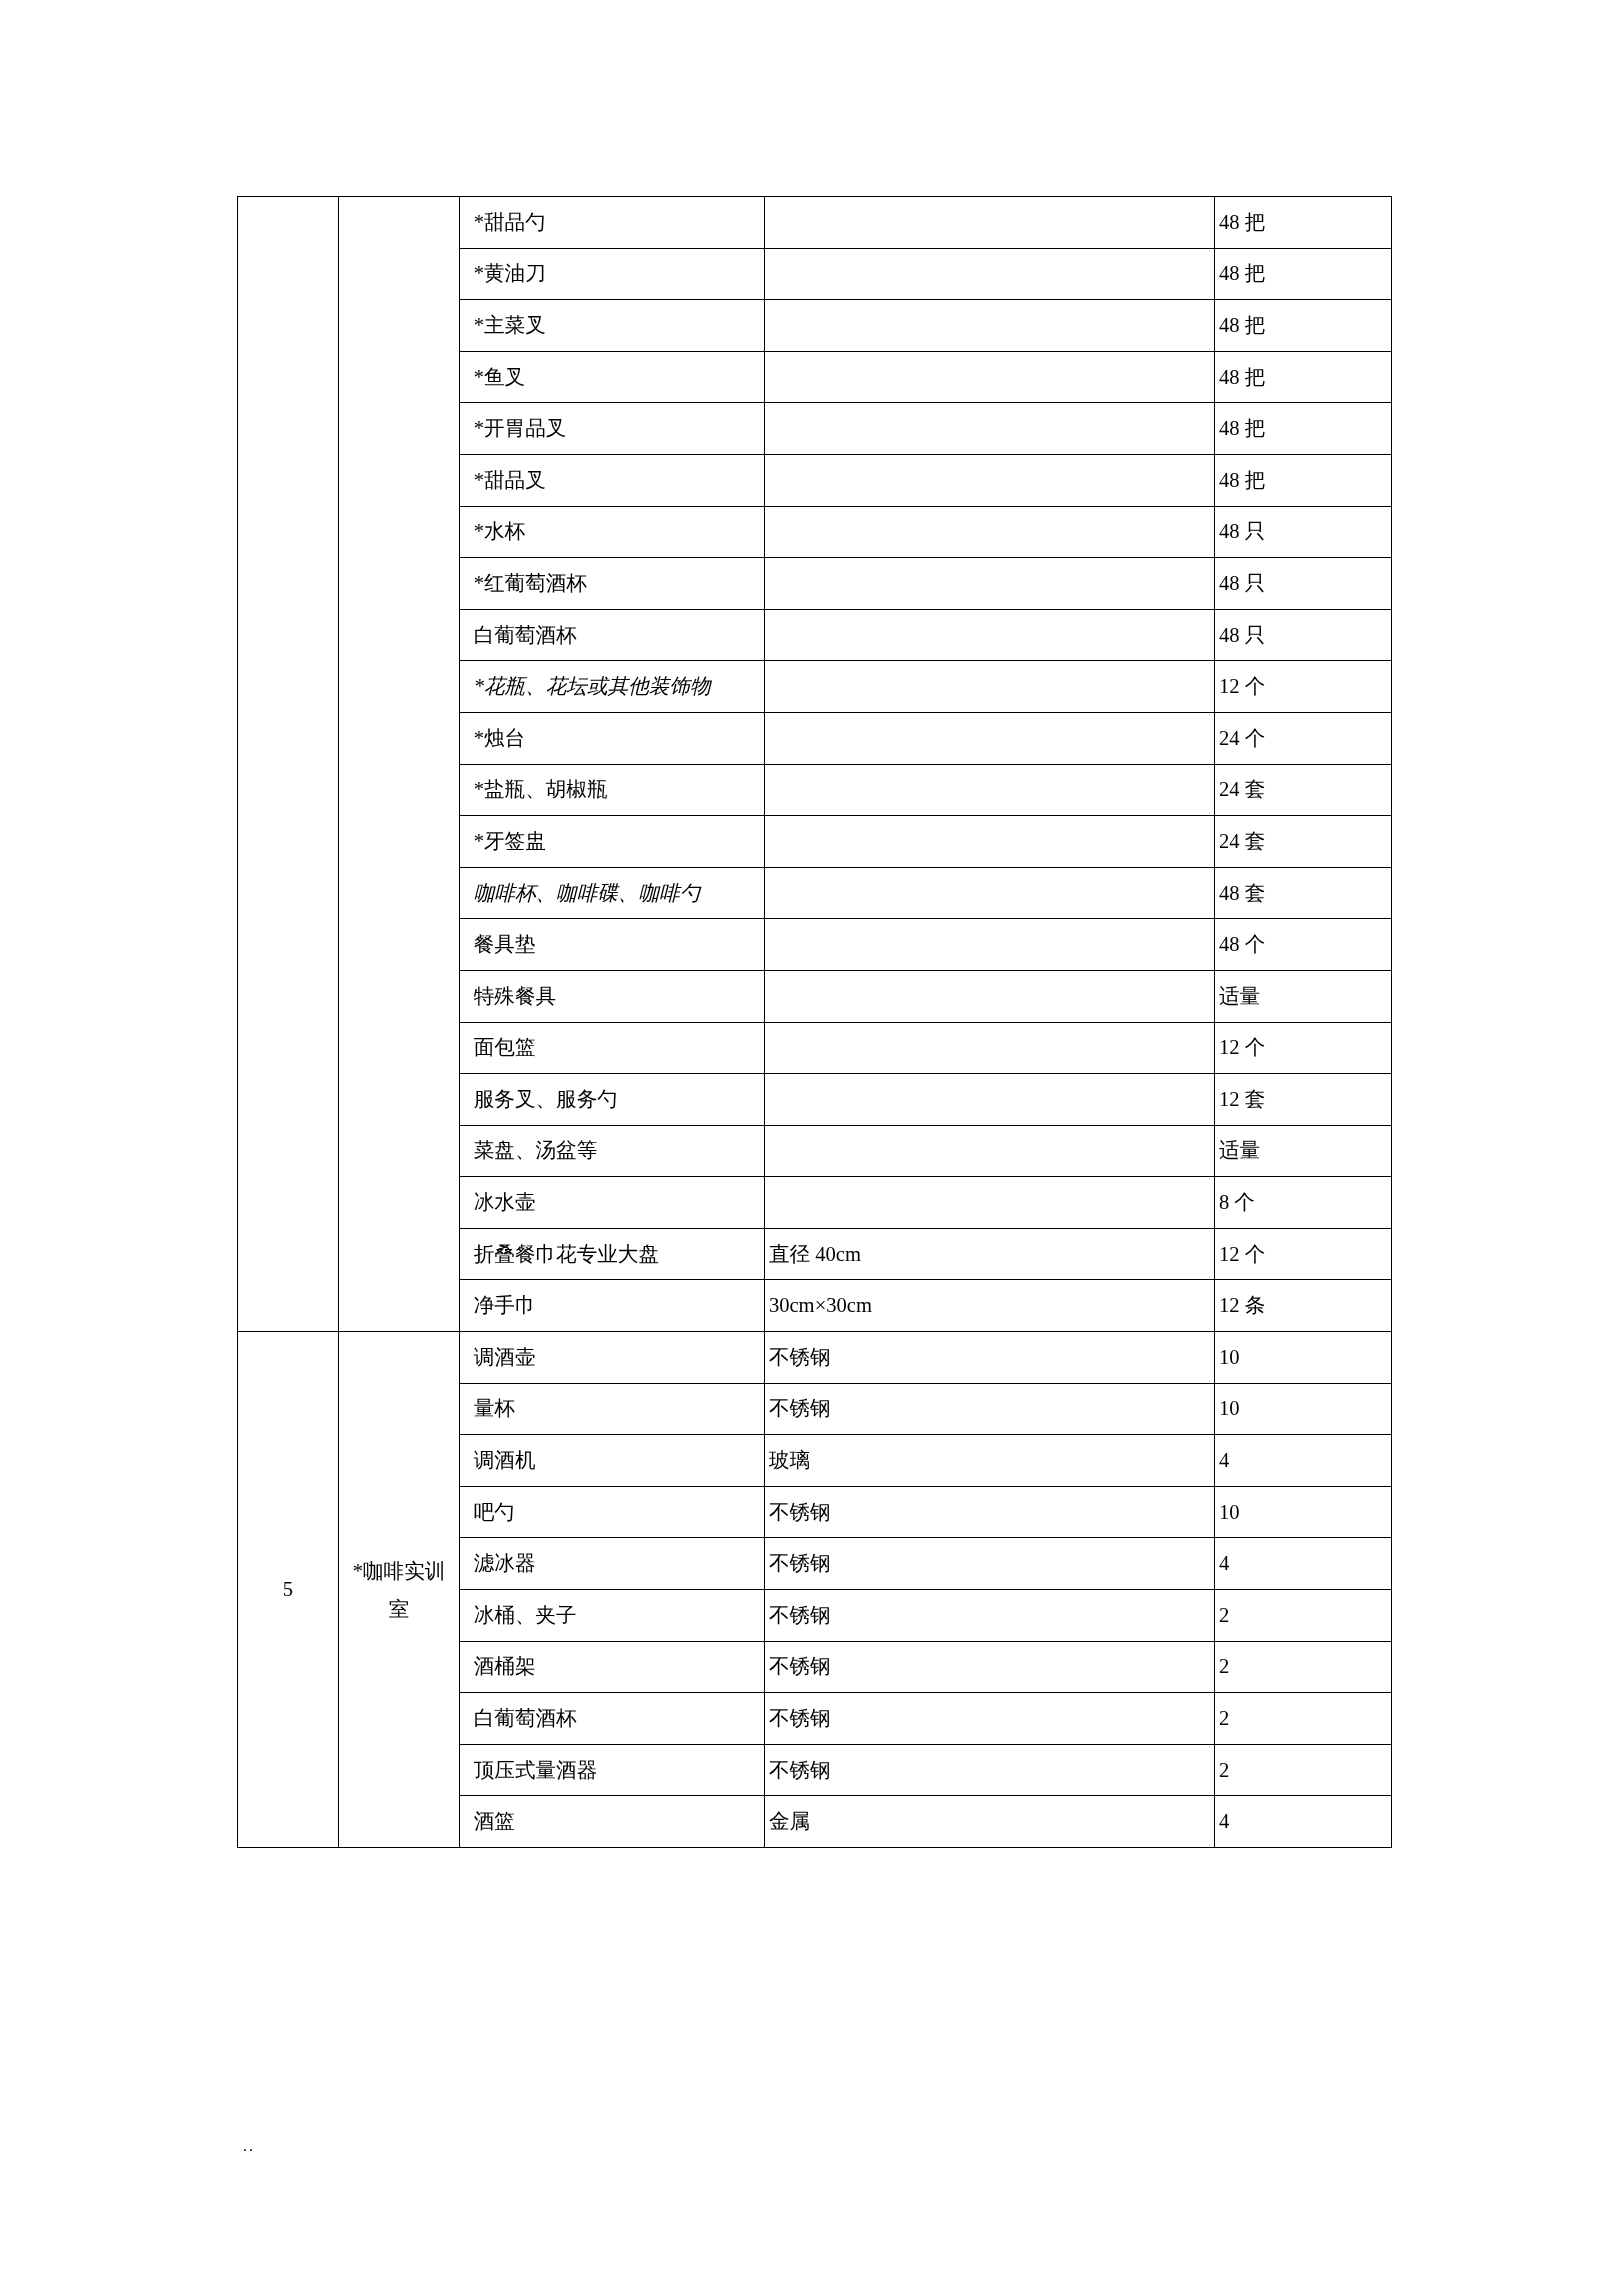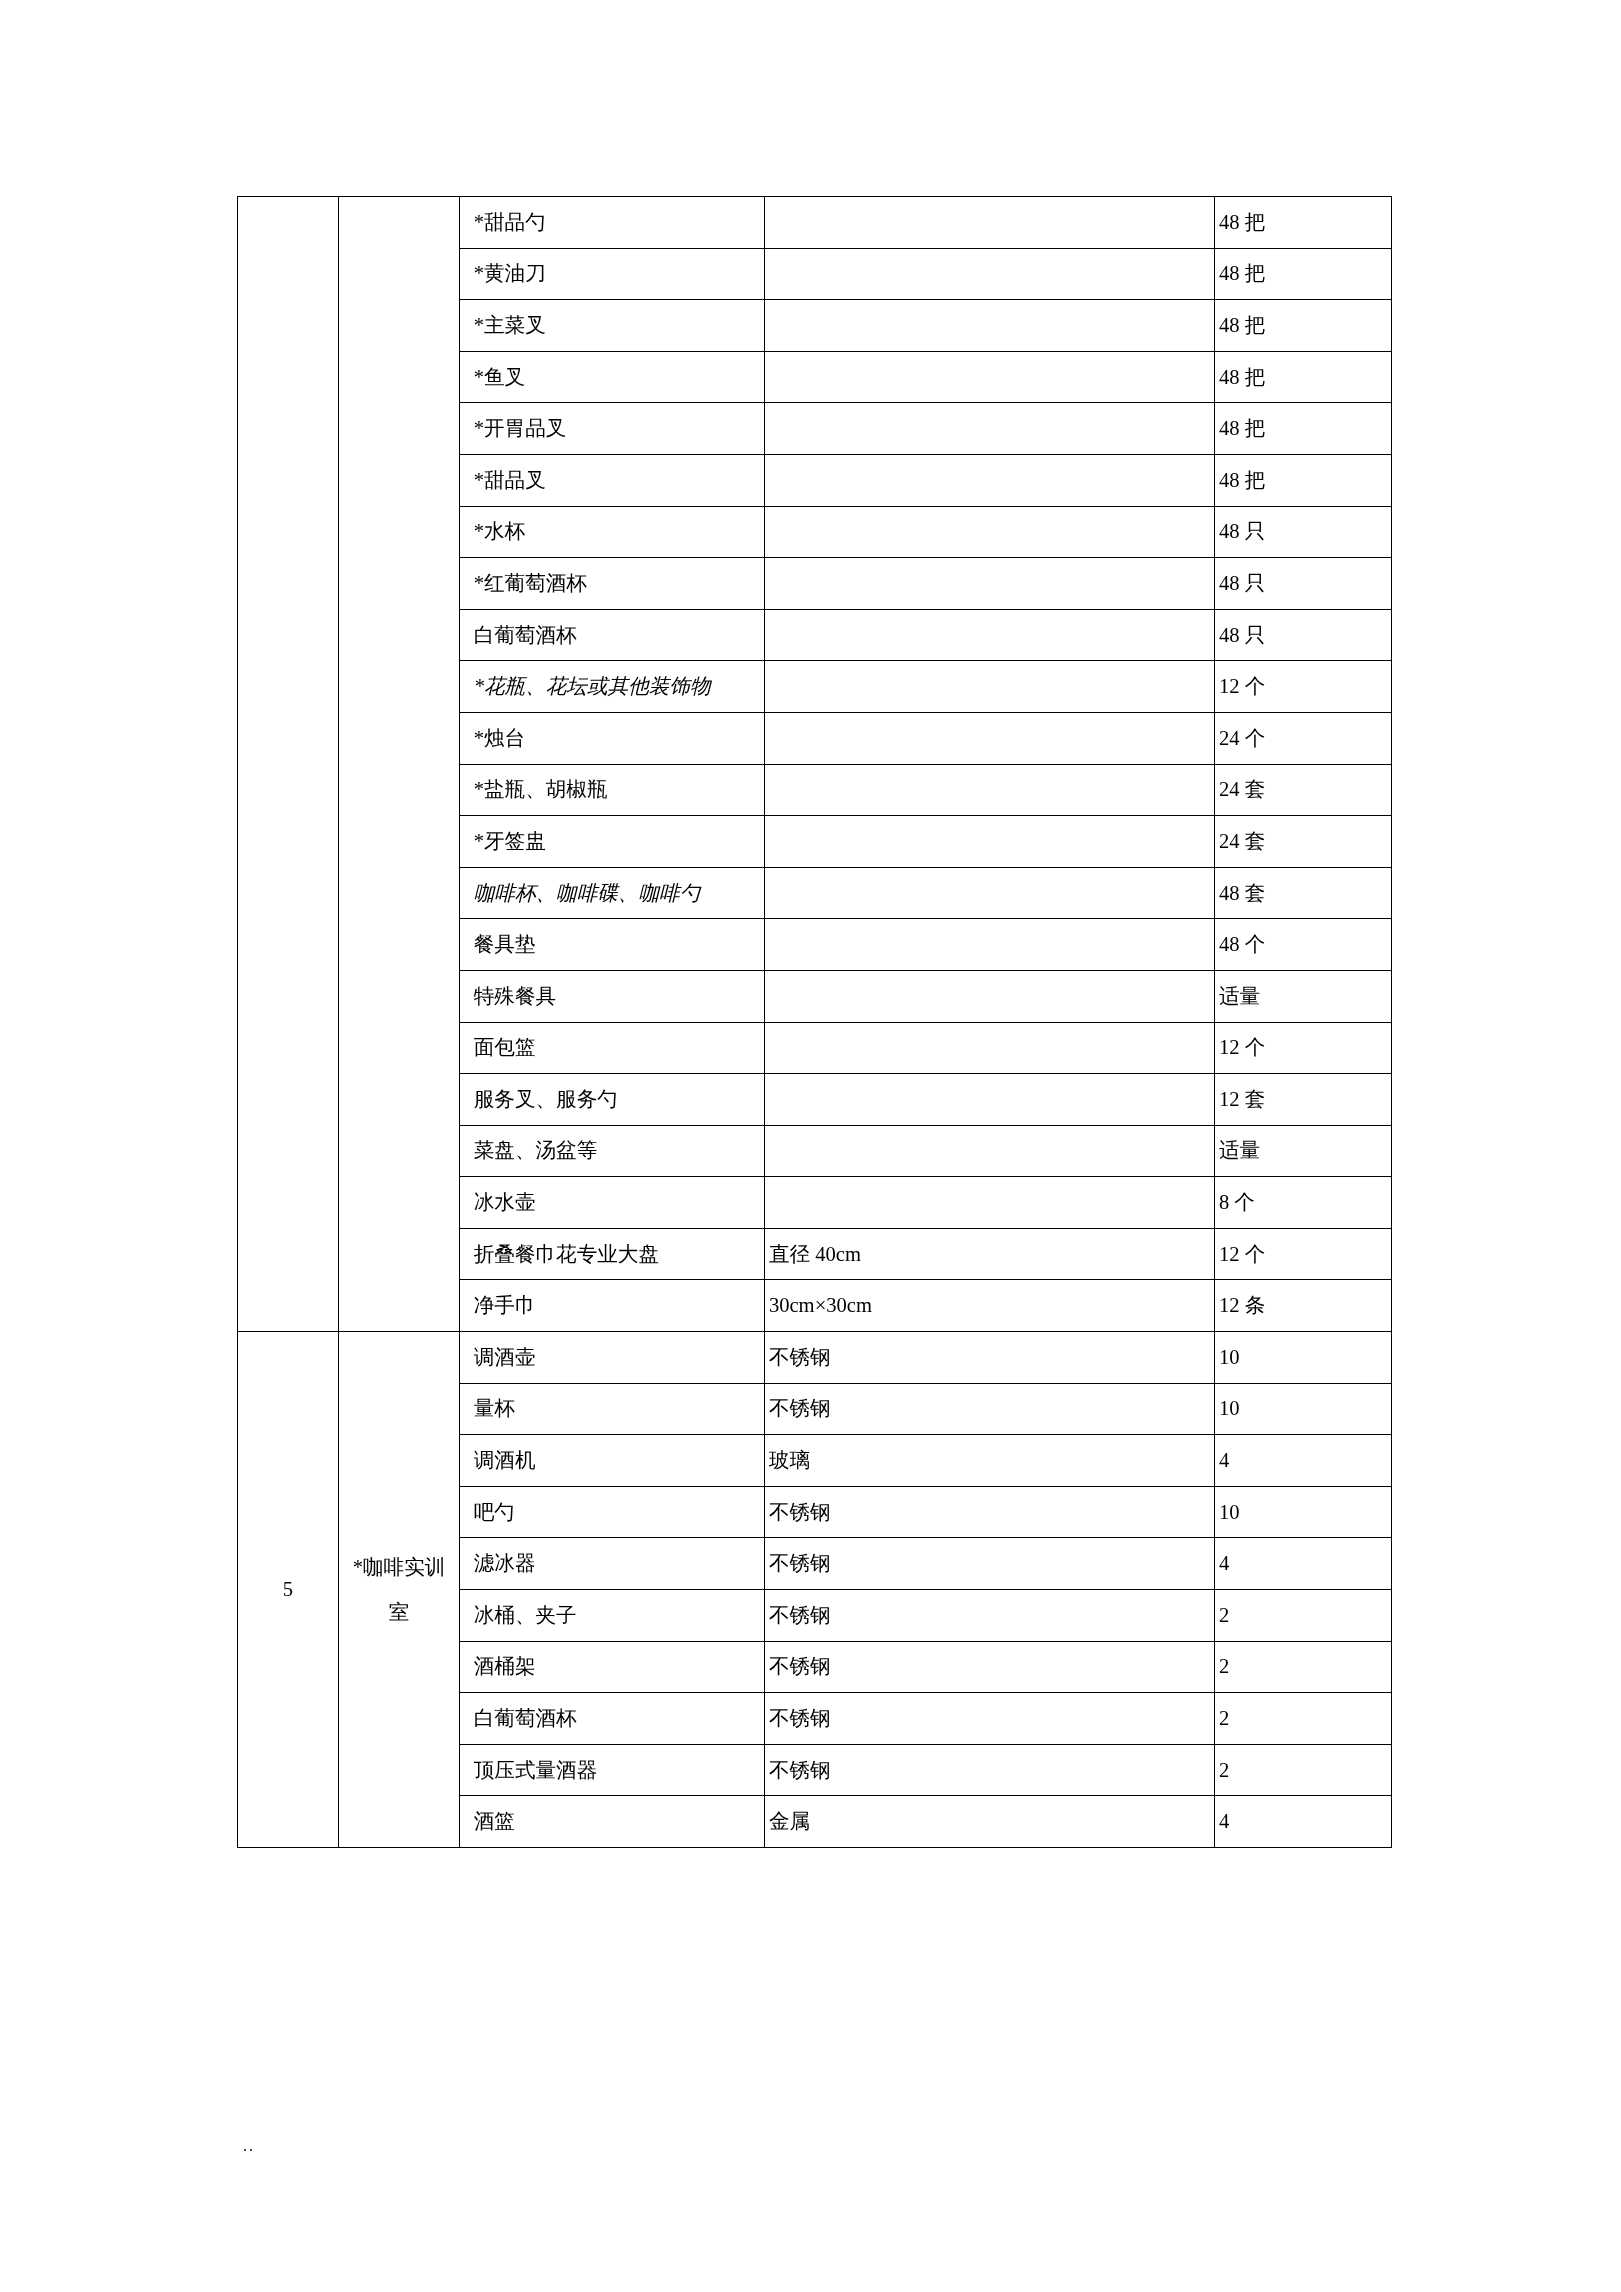--- a/index.html
+++ b/index.html
@@ -50,21 +50,21 @@
     padding: 5.9px 9.8px 5.9px 13.7px;
     font-style: italic;
   }
   .qty-cell {
     padding: 8.8px 3.9px;
   }
   .spec-cell {
     padding: 8.8px 3.9px;
   }
   .room-label {
-    line-height: 45px;
+    line-height: 38px;
     padding: 3.9px 9.8px;
   }
   .footer-dots {
     position: absolute;
     left: 243px;
     top: 2137px;
     font-size: 15.7px;
     color: #000000;
     letter-spacing: 2px;
   }

